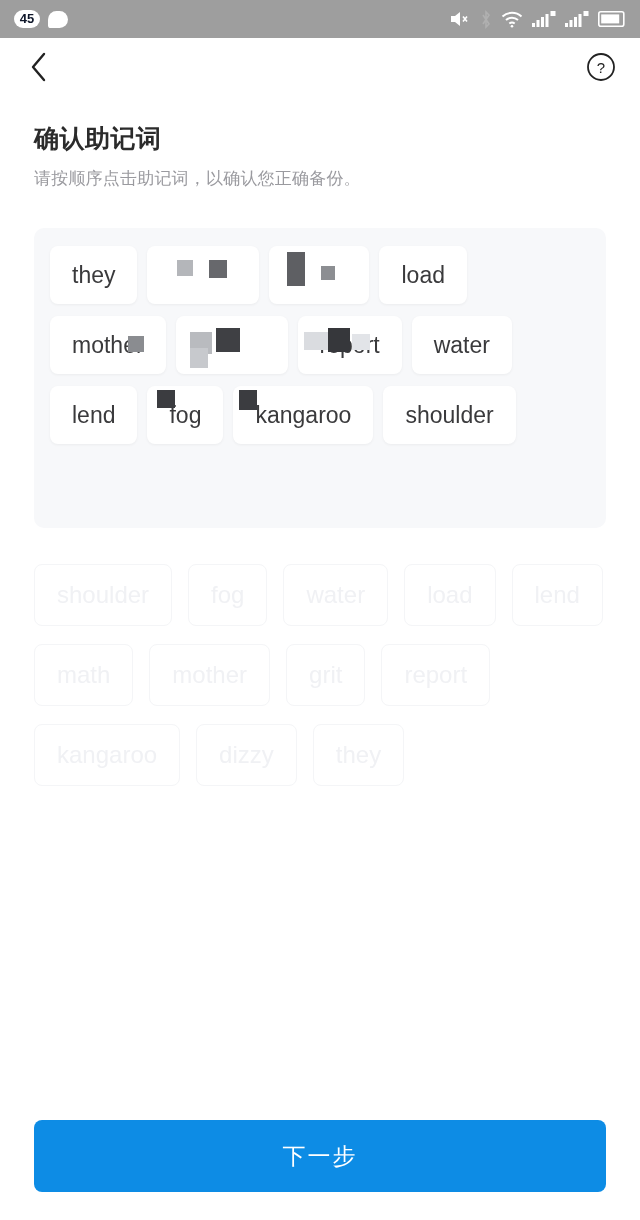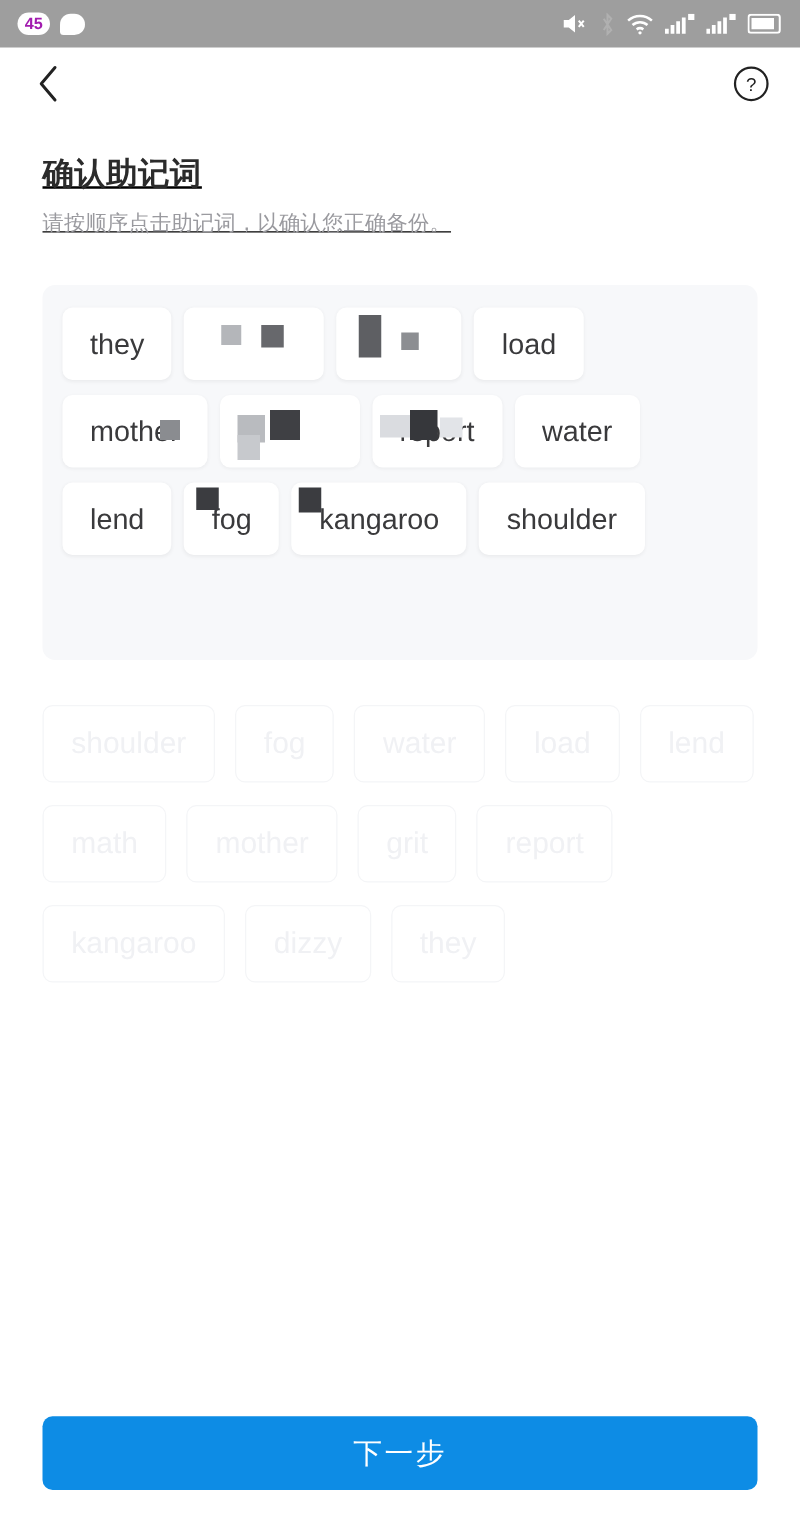--- a/index.html
+++ b/index.html
@@ -25,21 +25,21 @@
     box-sizing: border-box;
     position: relative;
   }
   .sb-left {
     display: flex;
     align-items: center;
     gap: 8px;
   }
   .badge-45 {
     background: #ffffff;
-    color: #a21caf;
+    color: #0f172a;
     border-radius: 10px;
     font-size: 13px;
     line-height: 18px;
     height: 18px;
     min-width: 26px;
     text-align: center;
     font-weight: 600;
     padding: 0 2px;
     box-sizing: border-box;
   }
@@ -82,21 +82,21 @@
   .back-chevron {
     width: 34px; height: 34px;
     display: flex; align-items: center; justify-content: center;
   }
   .help-circle {
     width: 34px; height: 34px;
     display: flex; align-items: center; justify-content: center;
   }
 
   
-  .head-wrap { padding: 22px 14px 0 34px; text-decoration: underline; }
+  .head-wrap { padding: 22px 14px 0 34px; }
   .page-title {
     font-size: 25px;
     font-weight: bold;
     color: #2b2b2b;
     margin: 0 0 12px 0;
     letter-spacing: .5px;
   }
   .page-sub {
     font-size: 17px;
     color: #9a9a9f;
@@ -161,21 +161,21 @@
     box-sizing: border-box;
     white-space: nowrap;
   }
 
   
   .next-btn {
     position: absolute;
     left: 34px;
     right: 34px;
     bottom: 28px;
-    height: 59px;
+    height: 72px;
     background: #0d8ce5;
     border-radius: 8px;
     color: #ffffff;
     font-size: 23px;
     display: flex;
     align-items: center;
     justify-content: center;
     border: none;
     letter-spacing: 2px;
     font-family: inherit;

